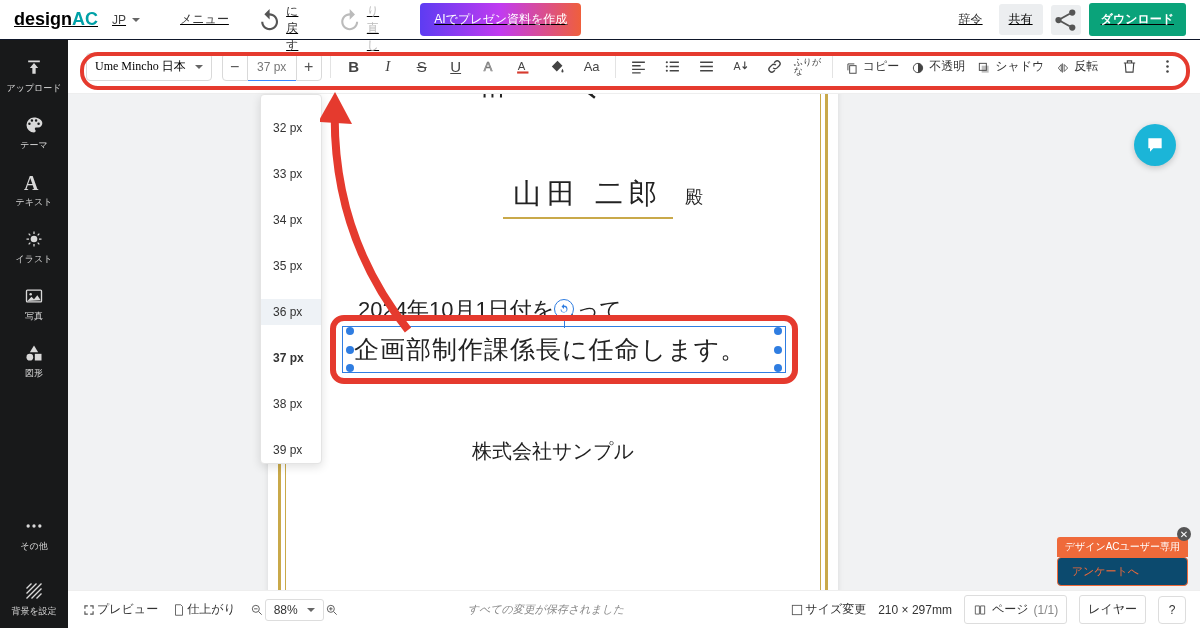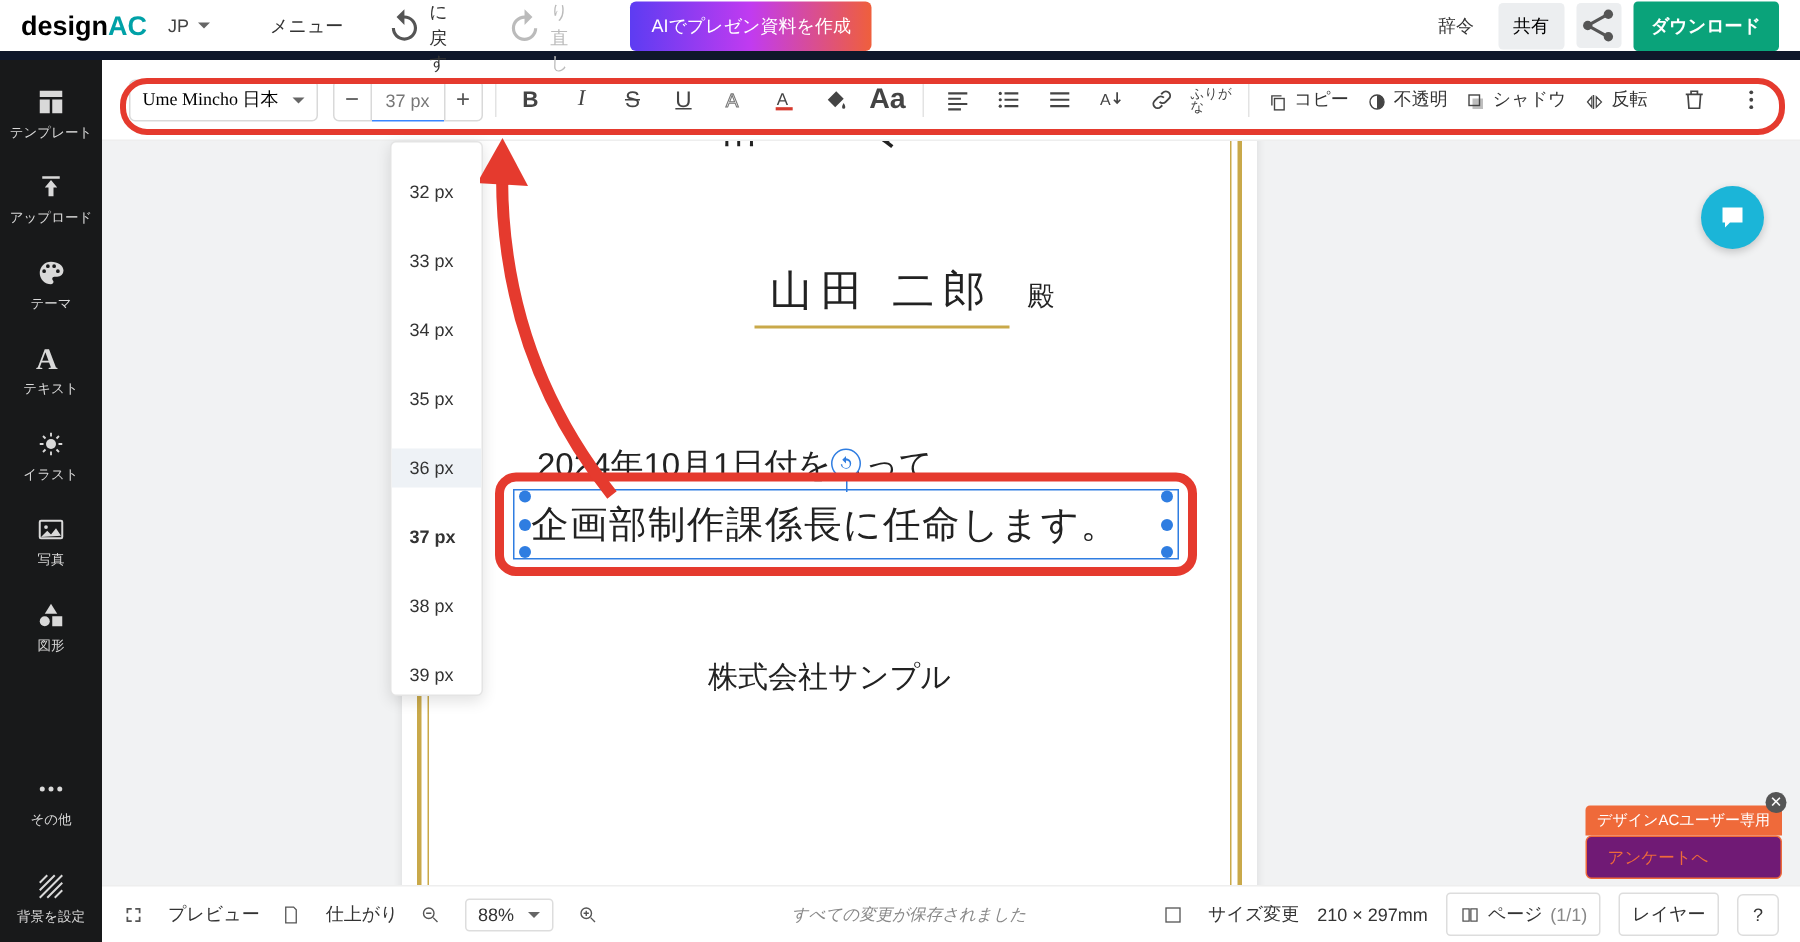--- a/index.html
+++ b/index.html
@@ -1,19 +1,19 @@
 <!DOCTYPE html>
 <html><head>
 <meta charset="utf-8">
 <style>
 * { margin: 0; padding: 0; box-sizing: border-box; font-family: -apple-system, "Helvetica Neue", Arial, sans-serif; }
 body { width: 1200px; height: 628px; overflow: hidden; background: #fff; position: relative; }
 
 
-.hdr { height: 40px; display: flex; align-items: center; padding: 0 14px; border-bottom: 6px solid #0f172a; gap: 10px; }
+.hdr { height: 40px; display: flex; align-items: center; padding: 0 14px; border-bottom: 1px solid #0f172a; gap: 10px; text-decoration: underline; }
 .logo { font-weight: 700; font-size: 18px; color: #000; display: flex; align-items: center; }
 .logo .ac { color: #00a1a7; font-weight: 800; }
 .lang { font-size: 12px; color: #444; display: flex; align-items: center; gap: 3px; margin-left: 4px; }
 .hdr-menu { font-size: 12px; color: #333; margin-left: 30px; }
 .hdr .undo, .hdr .redo { font-size: 12px; color: #333; display: flex; align-items: center; gap: 4px; margin-left: 18px; }
 .hdr .redo { color: #bbb; }
 .ai-btn { margin-left: 20px; color: #fff; font-size: 12px; padding: 8px 14px; border: none; border-radius: 4px; background: linear-gradient(90deg,#5d3cf2,#c13bf0,#ef5f3c); }
 .hdr-right { margin-left: auto; display: flex; align-items: center; gap: 8px; }
 .hdr-right .txtbtn { font-size: 12px; color: #333; background: none; border: none; padding: 6px 8px; }
 .hdr-right .greybtn { font-size: 12px; background: #eceef0; border: none; padding: 7px 10px; border-radius: 3px; }
@@ -69,36 +69,36 @@
 .sel-rot::after{content:"";position:absolute;left:50%;top:100%;width:1px;height:10px;background:#2f7de1;}
 .redbox-sel { position: absolute; inset: -16px -20px; border: 6px solid #e53a2e; border-radius: 14px; pointer-events: none; z-index: 45; }
 .doc-date { font-size: 18px; margin-top: 80px; margin-left: 30px; }
 .doc-company { font-size: 20px; text-align: center; margin-top: 70px; }
 
 
 .arrow { position: absolute; left: 320px; top: 92px; z-index: 48; pointer-events:none;}
 
 
 .btm { position: absolute; left: 68px; right: 0; bottom: 0; height: 38px; border-top: 1px solid #eee; background: #fff; display: flex; align-items: center; padding: 0 14px; gap: 14px; font-size: 12px; color: #333; }
-.btm .grp{display:flex;align-items:center;gap:16px;}
+.btm .grp{display:flex;align-items:center;gap:1px;}
 .btm svg{width:14px;height:14px;fill:#555;}
 .zoom-sel{border:1px solid #ddd;border-radius:3px;padding:3px 8px;display:flex;align-items:center;gap:6px;}
 .btm .status{margin-left:115px;color:#888;font-style:italic;font-size:11px;}
 .btm .right{margin-left:auto;display:flex;align-items:center;gap:12px;}
 .btm .pill{border:1px solid #ddd;border-radius:3px;padding:5px 8px;display:flex;align-items:center;gap:5px;}
 .btm .help{width:28px;height:28px;border:1px solid #ddd;border-radius:4px;display:flex;align-items:center;justify-content:center;}
 
 
 .fab { position: absolute; right: 24px; top: 124px; width: 42px; height: 42px; background: #1bb5d8; border-radius: 50%; display:flex;align-items:center;justify-content:center; box-shadow:0 2px 6px rgba(0,0,0,.2);}
 .fab svg{width:20px;height:20px;fill:#fff;}
 
 
 .survey { position: absolute; right: 12px; bottom: 42px; z-index: 60; }
 .survey .tag { background: #ef6a3a; color: #fff; font-size: 10px; padding: 3px 8px; border-radius: 3px 3px 0 0; display:inline-block;}
-.survey .box { background: #701a75; border: 1px solid #ef6a3a; border-radius: 4px; padding: 6px 14px; font-size: 11px; color: #ef6a3a; }
+.survey .box { background: #0c4a6e; border: 1px solid #ef6a3a; border-radius: 4px; padding: 6px 14px; font-size: 11px; color: #ef6a3a; }
 .survey .x { position: absolute; right: -3px; top: -9px; width: 14px; height: 14px; background: #555; color: #fff; border-radius: 50%; font-size: 10px; display:flex;align-items:center;justify-content:center;}
 
 .chev::after{content:"";display:inline-block;border:4px solid transparent;border-top-color:#666;margin-left:3px;transform:translateY(2px);}
 </style>
 </head>
 <body>
 
 <div class="hdr">
   <span class="logo">
     <span>design</span>
@@ -130,28 +130,20 @@
           <path d="M7.8 11 15 7M7.8 13 15 17" stroke="#555" stroke-width="1.6"></path>
         </svg>
     </button>
     <button class="dlbtn">ダウンロード</button>
   </div>
 </div>
 
 <div class="sidebar">
   <div class="sb-item">
       <svg viewBox="0 0 24 24">
-        <rect x="3" y="3" width="18" height="5"></rect>
-        <rect x="3" y="10" width="8" height="11"></rect>
-        <rect x="13" y="10" width="8" height="11"></rect>
-      </svg>
-      <span>テンプレート</span>
-    </div>
-  <div class="sb-item">
-      <svg viewBox="0 0 24 24">
         <path d="M5 3h14v2H5zM12 6l5 6h-3v7h-4v-7H7z"></path>
       </svg>
       <span>アップロード</span>
     </div>
   <div class="sb-item">
       <svg viewBox="0 0 24 24">
         <path d="M12 3a9 9 0 100 18c1 0 2-.8 2-2 0-.5-.2-1-.6-1.3-.3-.3-.4-.7-.4-1.1 0-1 .8-1.6 1.7-1.6H17a5 5 0 005-5c0-4-4.5-7-10-7zM6.5 12a1.5 1.5 0 110-3 1.5 1.5 0 010 3zm3-4a1.5 1.5 0 110-3 1.5 1.5 0 010 3zm5 0a1.5 1.5 0 110-3 1.5 1.5 0 010 3zm3 4a1.5 1.5 0 110-3 1.5 1.5 0 010 3z"></path>
       </svg>
       <span>テーマ</span>
     </div>
@@ -219,21 +211,21 @@
       <svg viewBox="0 0 24 24">
         <text x="4" y="17" font-size="16" font-family="serif" fill="#444">A</text>
         <rect x="3" y="19" width="16" height="3" fill="#d63a2e"></rect>
       </svg>
     </div>
   <div class="tb-ic">
       <svg viewBox="0 0 24 24">
         <path d="M12 4l7 7-8 8-7-7zM19 15c1 1.5 1.5 3 1.5 4a1.5 1.5 0 01-3 0c0-1 .5-2.5 1.5-4z"></path>
       </svg>
     </div>
-  <div class="tb-ic" style="font-weight:700;font-size:19px;">Aa</div>
+  <div class="tb-ic" style="font-weight:400;font-size:13px;">Aa</div>
   <div class="tb-sep"></div>
   <div class="tb-ic">
       <svg viewBox="0 0 24 24">
         <path d="M3 5h18v2H3zM3 10h12v2H3zM3 15h18v2H3zM3 20h12v2H3z"></path>
       </svg>
     </div>
   <div class="tb-ic">
       <svg viewBox="0 0 24 24">
         <circle cx="4" cy="6" r="1.5"></circle>
         <circle cx="4" cy="12" r="1.5"></circle>

